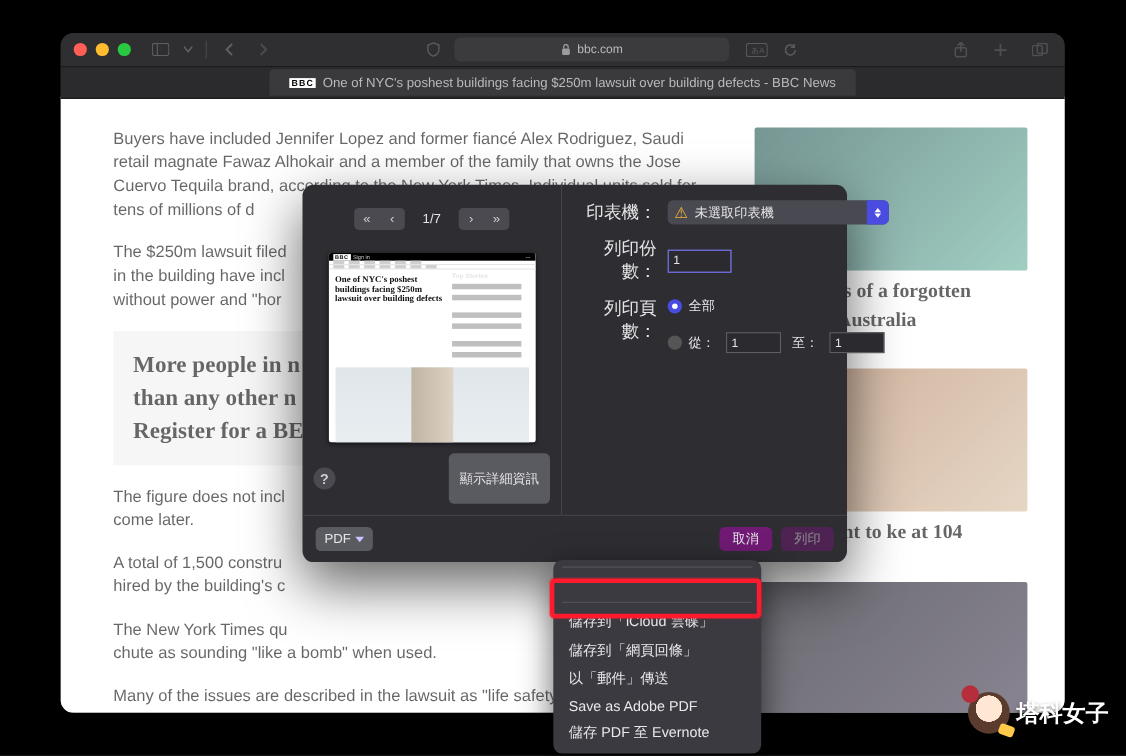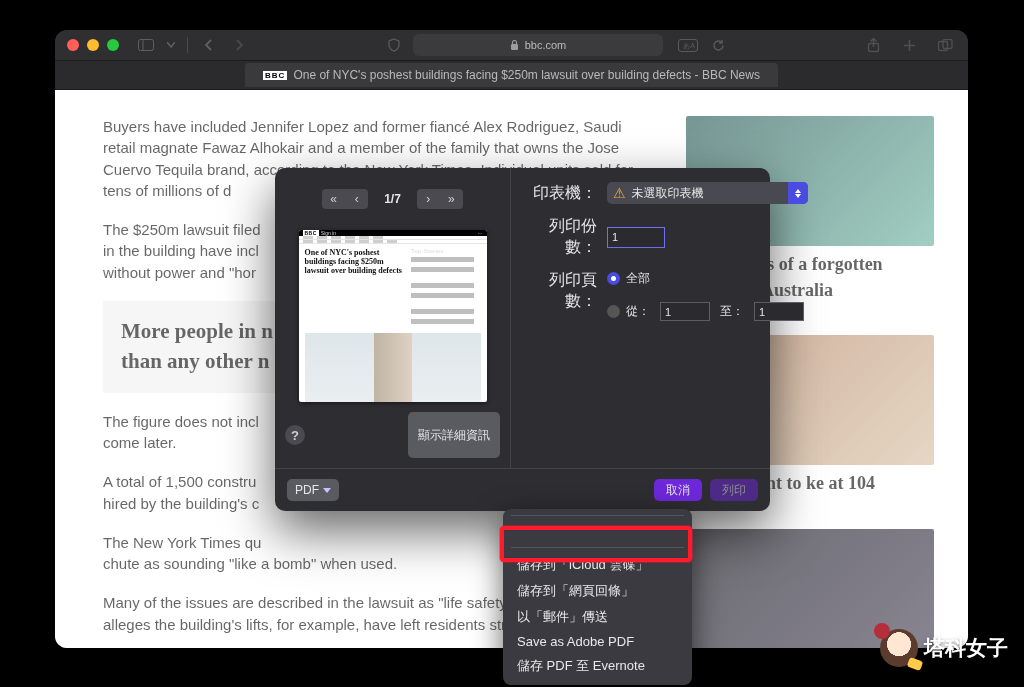--- a/index.html
+++ b/index.html
@@ -138,21 +138,21 @@
   }
   .pager { display:flex; align-items:center; gap:6px; width:100%; justify-content:center;}
   .pg-btn {
     width:30px; height:20px; border-radius:4px;
     background:#4a4a50;
     display:flex; align-items:center; justify-content:center;
     color:#cfcfd3;
   }
   .pg-btn.pair { width:46px; display:flex;}
   .pg-btn.pair span{ flex:1; text-align:center;}
-  .page-count { font-size:12px; color:#e5e5e7; margin:16px 10px; font-weight:700;}
+  .page-count { font-size:12px; color:#e5e5e7; margin:16px 10px; font-weight:400;}
   .thumb {
     width: 188px; height: 234px;
     background:#fff;
     border-radius:2px;
     box-shadow: 0 1px 4px rgba(0,0,0,0.5);
     overflow:hidden;
     position:relative;
     display:flex; flex-direction:column;
   }
   .thumb-top { height:12px; background:#000; display:flex; align-items:center; color:#fff; font-size:5px; padding:0 4px; gap:2px;}
@@ -208,21 +208,21 @@
 
   .sheet-footer {
     border-top:1px solid #434349;
     height:42px;
     display:flex; align-items:center;
     padding: 0 12px;
     gap:8px;
   }
   .pdf-dd { height:22px; padding:0 8px; background:#5a5a61; border-radius:5px; display:flex; align-items:center; gap:4px;}
   .pdf-dd .caret{ width:0;height:0;border-left:4px solid transparent;border-right:4px solid transparent;border-top:5px solid #c7c4ff;}
-  .btn { height:22px; padding:0 12px; background:#6d28d9; border-radius:5px; display:flex; align-items:center; font-size:12px;}
+  .btn { height:22px; padding:0 12px; background:#701a75; border-radius:5px; display:flex; align-items:center; font-size:12px;}
   .btn.disabled { opacity:0.5;}
 
   
   .menu {
     position:absolute;
     left:503px; top:509px;
     width:177px;
     background:#3a3a40;
     border-radius:8px;
     box-shadow: 0 10px 30px rgba(0,0,0,0.6);
@@ -367,20 +367,21 @@
     <div class="article">
       <p>Buyers have included Jennifer Lopez and former fiancé Alex Rodriguez, Saudi retail magnate Fawaz Alhokair and a member of the family that owns the Jose Cuervo Tequila brand, according to the New York Times. Individual units sold for tens of millions of d</p>
       <p>
         <span>The $250m lawsuit filed</span><br>
         <span>in the building have incl</span><br>
         <span>without power and "hor</span>
       </p>
       <div class="promo">
         <span>More people in n</span><br>
         <span>than any other n</span><br>
+        <span>Register for a BE</span>
       </div>
       <p>
         <span>The figure does not incl</span><br>
         <span>come later.</span>
       </p>
       <p>
         <span>A total of 1,500 constru</span><br>
         <span>hired by the building's c</span>
       </p>
       <p>

